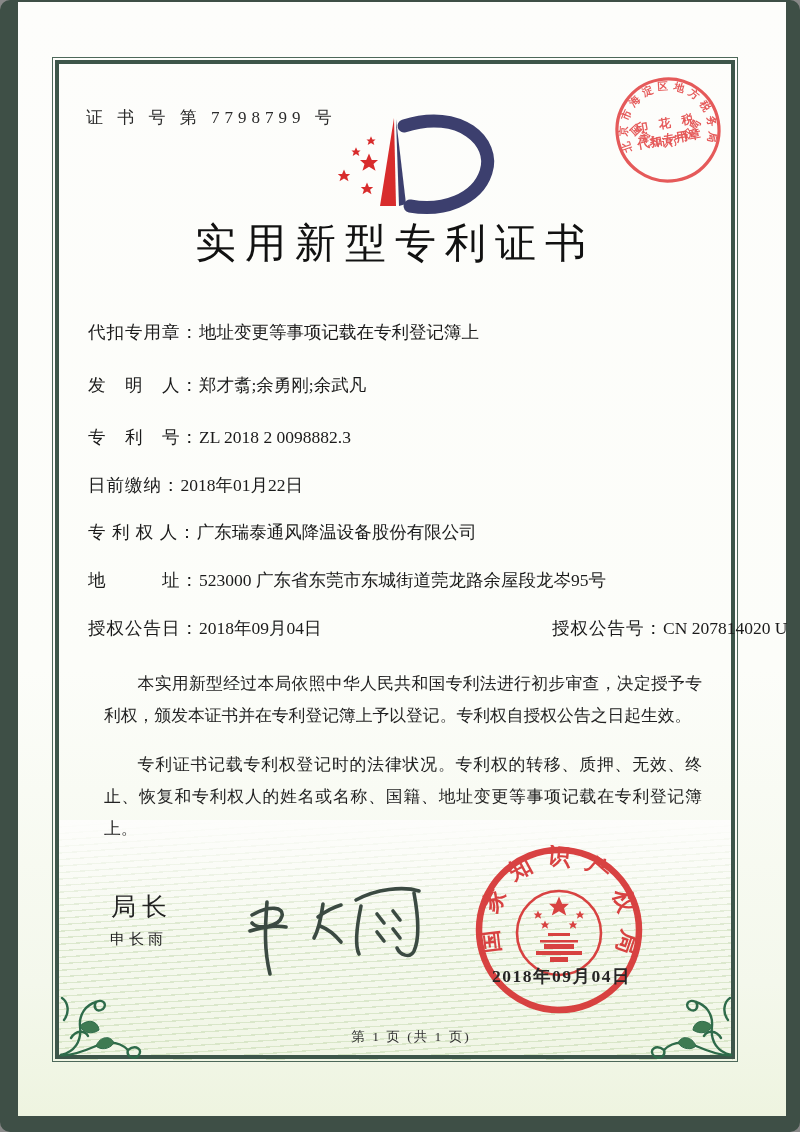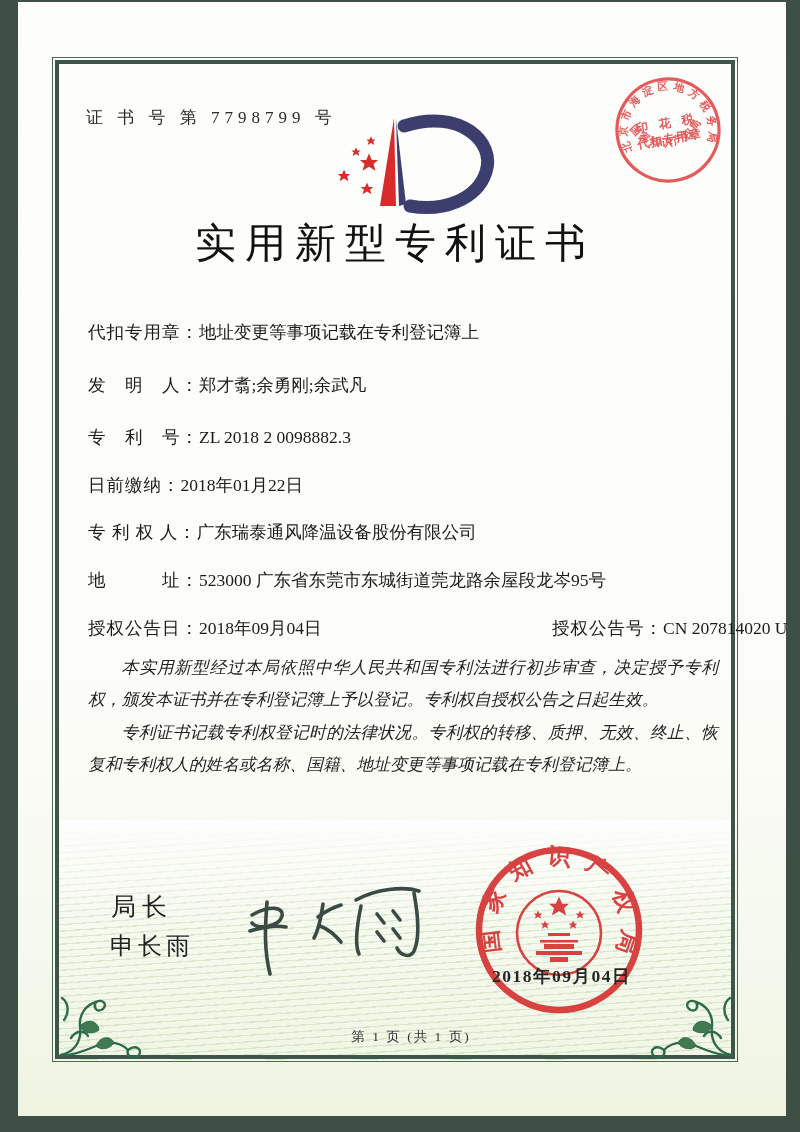--- a/index.html
+++ b/index.html
@@ -1,19 +1,19 @@
 <!DOCTYPE html>
 <html><head>
 <meta charset="utf-8">
 <style>
   html,body{margin:0;padding:0;background:#888;}
   .canvas{
     position:relative;width:800px;height:1132px;margin:0 auto;
     background:#3e4f46;overflow:hidden;
-    font-family:"Liberation Serif","DejaVu Serif",serif;color:#1d1d1d;
+    font-family:"Liberation Serif","DejaVu Serif",serif;color:#1d1d1d;border-radius:10px;
   }
   .page{
     position:absolute;left:18px;top:2px;width:768px;height:1114px;
     background:linear-gradient(to bottom,#fdfdfb 0%,#fcfdf9 60%,#f4f8ec 88%,#eef4e0 100%);
   }
   .frame-outer{
     position:absolute;left:52px;top:57px;width:686px;height:1005px;
     border:1px solid #4d685a;box-sizing:border-box;
   }
   .frame-inner{
@@ -38,25 +38,25 @@
     position:absolute;left:0;top:216px;width:790px;text-align:center;
     font-size:41px;font-weight:400;letter-spacing:9px;color:#111;
   }
   .logo{position:absolute;left:315px;top:110px;width:190px;height:120px;}
   .fields{position:absolute;left:0;top:0;width:800px;}
   .field-row{position:absolute;left:88px;font-size:17.5px;color:#1a1a1a;white-space:nowrap;}
   .field-row .lbl{letter-spacing:1px;}
   .grant-right{position:absolute;left:464px;top:0;text-align:center;}
   .paras{position:absolute;left:88px;top:652px;width:630px;}
   .paras p{
-    margin:0;text-indent:2em;font-size:16.8px;line-height:1.92;
-    text-align:justify;color:#222;font-style:italic;
+    margin:16px;text-indent:2em;font-size:16.8px;line-height:1.92;
+    text-align:justify;color:#222;
   }
   .signer-title{position:absolute;left:111px;top:890px;font-size:25px;letter-spacing:6px;color:#222;}
-  .signer-name{position:absolute;left:110px;top:930px;font-size:24px;letter-spacing:4px;color:#222;}
+  .signer-name{position:absolute;left:110px;top:930px;font-size:15px;letter-spacing:4px;color:#222;}
   .signature{position:absolute;left:228px;top:868px;width:210px;height:110px;z-index:4;}
   .office-seal{position:absolute;left:474px;top:845px;width:170px;height:170px;z-index:3;opacity:.92;}
   .seal-date{
     position:absolute;left:492px;top:964px;width:180px;z-index:5;
     font-size:17.5px;font-weight:700;letter-spacing:1.5px;color:#262626;white-space:nowrap;
   }
   .tax-seal{position:absolute;left:608px;top:70px;width:120px;height:120px;transform:rotate(-10deg);opacity:.88;}
   .footer{
     position:absolute;left:16px;top:1028px;width:790px;text-align:center;
     font-size:13.5px;letter-spacing:2px;color:#333;

